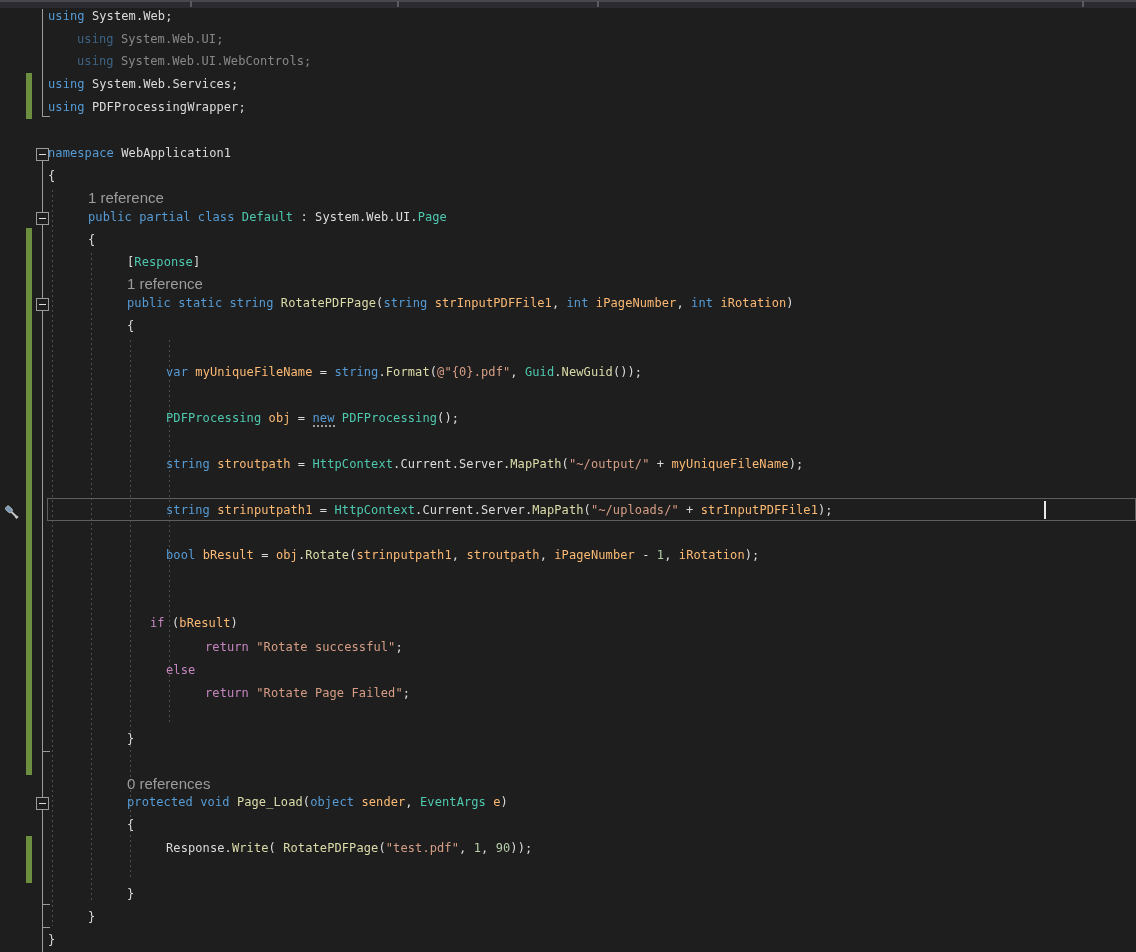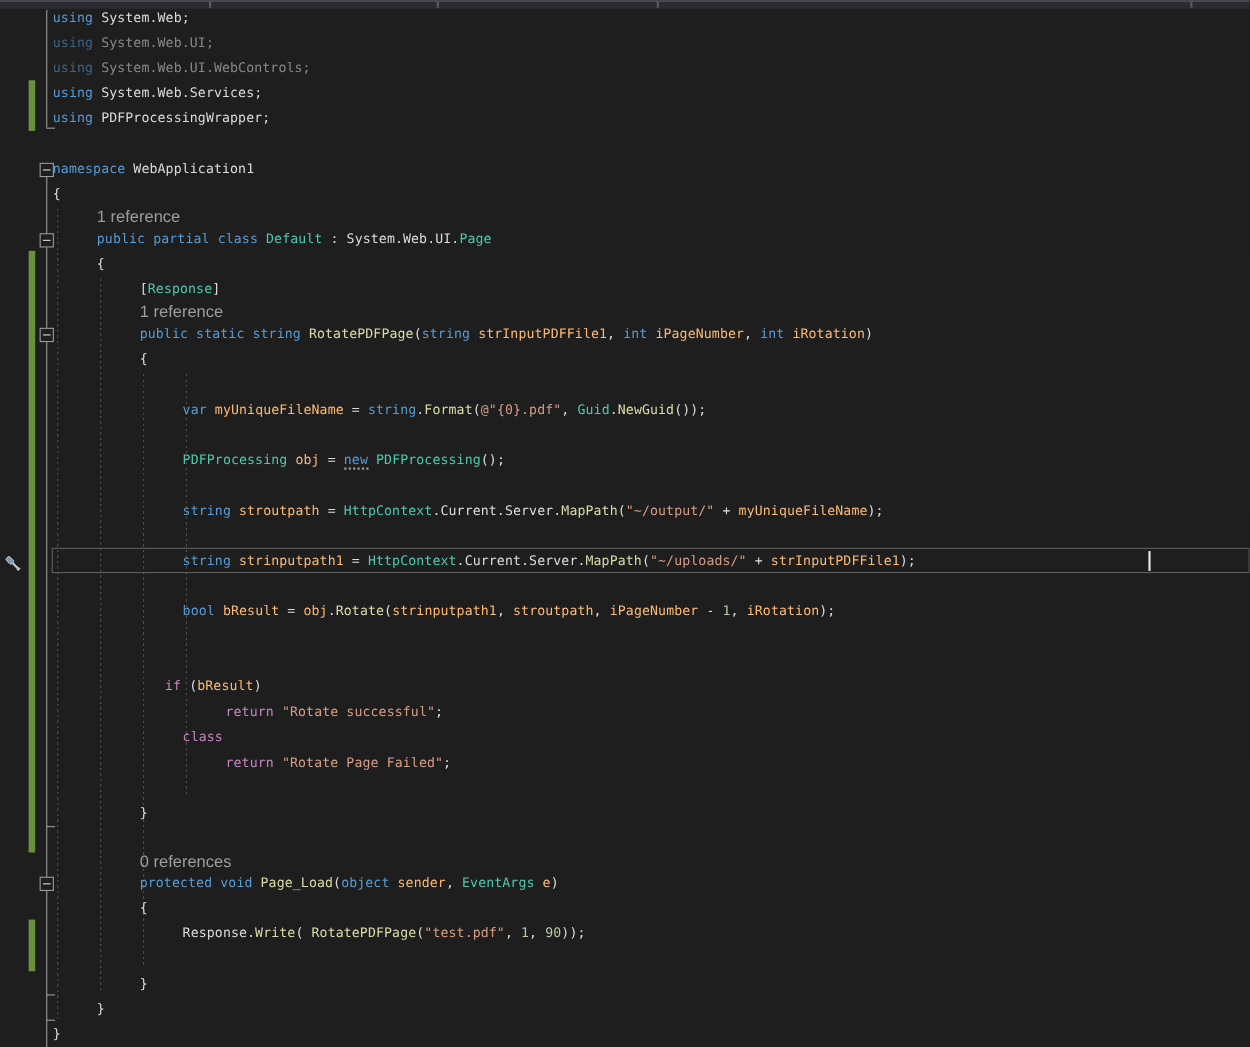--- a/index.html
+++ b/index.html
@@ -31,21 +31,21 @@
   .current-line{
     position:absolute;left:47px;top:498px;width:1087px;height:21px;
     border:1px solid #5e5e5e;z-index:2;
   }
   .caret{position:absolute;left:1044px;top:501px;width:2px;height:18px;background:#e8e8e8;z-index:7;}
   
   .code-line{
     position:absolute;height:23px;line-height:23px;white-space:pre;
     font-size:12px;letter-spacing:0.1px;z-index:3;
   }
-  .code-line.dim{opacity:0.55;}
+  .code-line.dim{opacity:0.55;margin-left:29px;}
   .codelens-line{
     position:absolute;height:14px;line-height:14px;white-space:pre;
     font-family:"Liberation Sans", sans-serif;font-size:15px;color:#9d9d9d;z-index:3;
   }
   .tok-kw{color:#569cd6;}
   .tok-ctrl{color:#c586c0;}
   .tok-type{color:#4ec9b0;}
   .tok-m{color:#dcdcaa;}
   .tok-local{color:#fdba74;}
   .tok-str{color:#d69d85;}
@@ -122,21 +122,21 @@
     <div class="codelens-line" style="left: 127px; top: 277px;">1 reference</div>
     <div class="code-line" style="left: 127px; top: 292px;"><span class="tok-kw">public static string</span><span class="tok-tx"> </span><span class="tok-m">RotatePDFPage</span><span class="tok-tx">(</span><span class="tok-kw">string</span><span class="tok-tx"> </span><span class="tok-local">strInputPDFFile1</span><span class="tok-tx">, </span><span class="tok-kw">int</span><span class="tok-tx"> </span><span class="tok-local">iPageNumber</span><span class="tok-tx">, </span><span class="tok-kw">int</span><span class="tok-tx"> </span><span class="tok-local">iRotation</span><span class="tok-tx">)</span></div>
     <div class="code-line" style="left: 127px; top: 315px;"><span class="tok-tx">{</span></div>
     <div class="code-line" style="left: 166px; top: 361px;"><span class="tok-kw">var</span><span class="tok-tx"> </span><span class="tok-local">myUniqueFileName</span><span class="tok-tx"> = </span><span class="tok-kw">string</span><span class="tok-tx">.</span><span class="tok-m">Format</span><span class="tok-tx">(</span><span class="tok-str">@"{0}.pdf"</span><span class="tok-tx">, </span><span class="tok-type">Guid</span><span class="tok-tx">.</span><span class="tok-m">NewGuid</span><span class="tok-tx">());</span></div>
     <div class="code-line" style="left: 166px; top: 407px;"><span class="tok-type">PDFProcessing</span><span class="tok-tx"> </span><span class="tok-local">obj</span><span class="tok-tx"> = </span><span class="tok-kw tok-u">new</span><span class="tok-tx"> </span><span class="tok-type">PDFProcessing</span><span class="tok-tx">();</span></div>
     <div class="code-line" style="left: 166px; top: 453px;"><span class="tok-kw">string</span><span class="tok-tx"> </span><span class="tok-local">stroutpath</span><span class="tok-tx"> = </span><span class="tok-type">HttpContext</span><span class="tok-tx">.Current.Server.</span><span class="tok-m">MapPath</span><span class="tok-tx">(</span><span class="tok-str">"~/output/"</span><span class="tok-tx"> + </span><span class="tok-local">myUniqueFileName</span><span class="tok-tx">);</span></div>
     <div class="code-line" style="left: 166px; top: 499px;"><span class="tok-kw">string</span><span class="tok-tx"> </span><span class="tok-local">strinputpath1</span><span class="tok-tx"> = </span><span class="tok-type">HttpContext</span><span class="tok-tx">.Current.Server.</span><span class="tok-m">MapPath</span><span class="tok-tx">(</span><span class="tok-str">"~/uploads/"</span><span class="tok-tx"> + </span><span class="tok-local">strInputPDFFile1</span><span class="tok-tx">);</span></div>
     <div class="code-line" style="left: 166px; top: 544px;"><span class="tok-kw">bool</span><span class="tok-tx"> </span><span class="tok-local">bResult</span><span class="tok-tx"> = </span><span class="tok-local">obj</span><span class="tok-tx">.</span><span class="tok-m">Rotate</span><span class="tok-tx">(</span><span class="tok-local">strinputpath1</span><span class="tok-tx">, </span><span class="tok-local">stroutpath</span><span class="tok-tx">, </span><span class="tok-local">iPageNumber</span><span class="tok-tx"> - </span><span class="tok-num">1</span><span class="tok-tx">, </span><span class="tok-local">iRotation</span><span class="tok-tx">);</span></div>
     <div class="code-line" style="left: 150px; top: 612px;"><span class="tok-ctrl">if</span><span class="tok-tx"> (</span><span class="tok-local">bResult</span><span class="tok-tx">)</span></div>
     <div class="code-line" style="left: 205px; top: 636px;"><span class="tok-ctrl">return</span><span class="tok-tx"> </span><span class="tok-str">"Rotate successful"</span><span class="tok-tx">;</span></div>
-    <div class="code-line" style="left: 166px; top: 659px;"><span class="tok-ctrl">class</span></div>
+    <div class="code-line" style="left: 166px; top: 659px;"><span class="tok-ctrl">else</span></div>
     <div class="code-line" style="left: 205px; top: 682px;"><span class="tok-ctrl">return</span><span class="tok-tx"> </span><span class="tok-str">"Rotate Page Failed"</span><span class="tok-tx">;</span></div>
     <div class="code-line" style="left: 127px; top: 728px;"><span class="tok-tx">}</span></div>
     <div class="codelens-line" style="left: 127px; top: 777px;">0 references</div>
     <div class="code-line" style="left: 127px; top: 791px;"><span class="tok-kw">protected void</span><span class="tok-tx"> </span><span class="tok-m">Page_Load</span><span class="tok-tx">(</span><span class="tok-kw">object</span><span class="tok-tx"> </span><span class="tok-local">sender</span><span class="tok-tx">, </span><span class="tok-type">EventArgs</span><span class="tok-tx"> </span><span class="tok-local">e</span><span class="tok-tx">)</span></div>
     <div class="code-line" style="left: 127px; top: 814px;"><span class="tok-tx">{</span></div>
     <div class="code-line" style="left: 166px; top: 837px;"><span class="tok-tx">Response.</span><span class="tok-m">Write</span><span class="tok-tx">( </span><span class="tok-m">RotatePDFPage</span><span class="tok-tx">(</span><span class="tok-str">"test.pdf"</span><span class="tok-tx">, </span><span class="tok-num">1</span><span class="tok-tx">, </span><span class="tok-num">90</span><span class="tok-tx">));</span></div>
     <div class="code-line" style="left: 127px; top: 883px;"><span class="tok-tx">}</span></div>
     <div class="code-line" style="left: 88px; top: 906px;"><span class="tok-tx">}</span></div>
     <div class="code-line" style="left: 48px; top: 929px;"><span class="tok-tx">}</span></div>
   </div>

